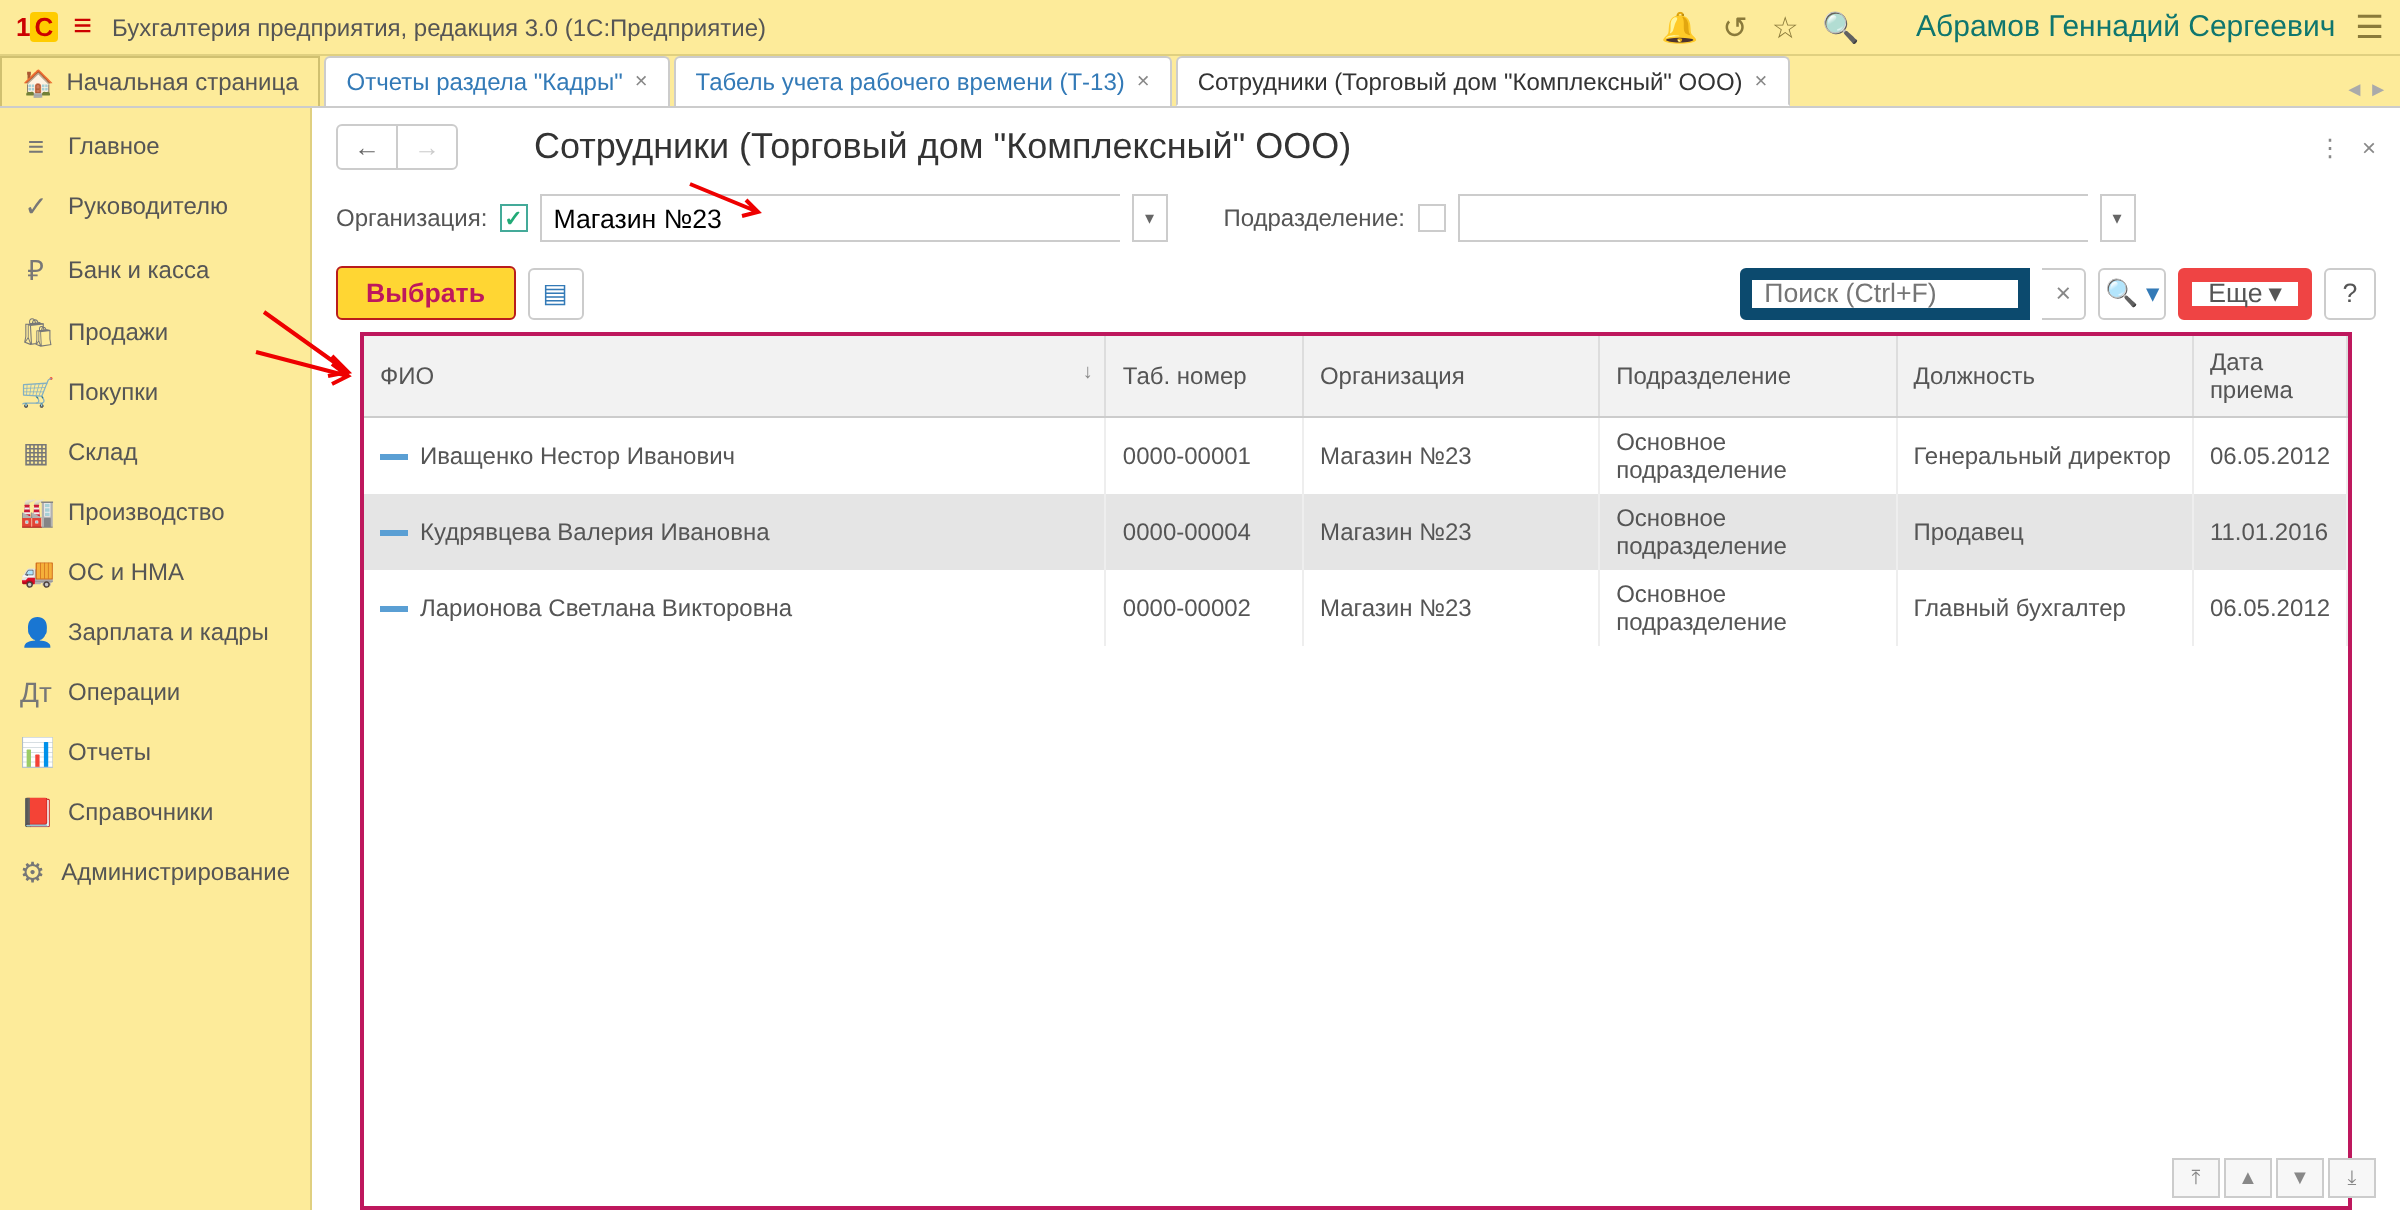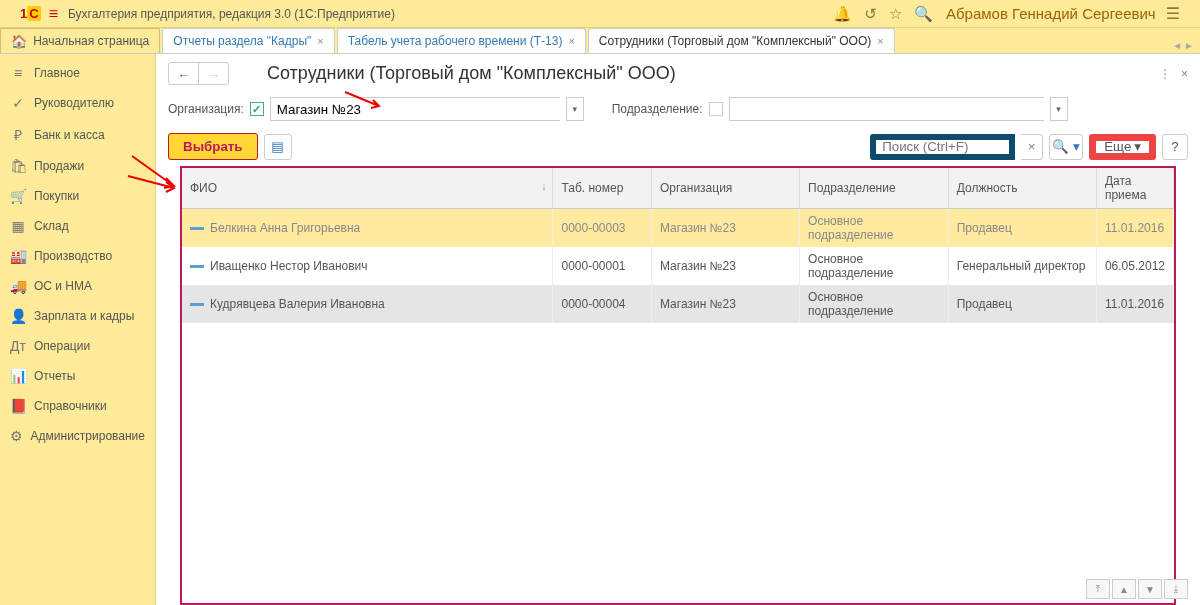--- a/index.html
+++ b/index.html
@@ -1,26 +1,26 @@
 <!DOCTYPE html>
 <html><head>
   <meta charset="utf-8">
   <style>
     * { box-sizing: border-box; margin: 0; padding: 0; }
     body { font-family: Arial, sans-serif; font-size: 12px; background: #fff; overflow: hidden; }
     
     
-    .top-bar { height: 28px; background: #fdeb9a; display: flex; align-items: center; padding: 0 20px; border-bottom: 1px solid #e0d080; }
+    .top-bar { height: 28px; background: #fdeb9a; display: flex; align-items: center; padding: 0 8px; border-bottom: 1px solid #e0d080; }
     .logo-1c { font-weight: bold; color: #c00; font-size: 13px; margin-right: 8px; }
     .logo-1c .logo-e { background: #ffcc00; color: #c00; display: inline-block; padding: 0 2px; border-radius: 2px; }
     .hamburger { color: #c00; font-size: 16px; margin-right: 10px; cursor: pointer; }
     .app-title { color: #555; font-size: 12px; flex: 1; }
     .top-icons { display: flex; gap: 12px; align-items: center; color: #8a7a3a; }
     .top-icons span { cursor: pointer; font-size: 15px; }
-    .user-name { color: #a16207; font-size: 12px; margin-left: 1px; }
+    .user-name { color: #0f766e; font-size: 12px; margin-left: 16px; }
     .sidebar-toggle { color: #8a7a3a; font-size: 16px; margin-left: 10px; cursor: pointer; }
     
     
     .tabs-row { height: 26px; background: #fdeb9a; display: flex; align-items: flex-end; border-bottom: 1px solid #ccc; }
     .home-tab { background: #fdeb9a; border: 1px solid #d0c070; border-bottom: none; padding: 4px 10px; display: flex; align-items: center; gap: 6px; color: #555; cursor: pointer; height: 25px; }
     .home-tab .home-icon { font-size: 13px; }
     .tab { background: #fff; border: 1px solid #ccc; border-bottom: none; padding: 4px 10px; margin-left: 2px; display: flex; align-items: center; gap: 6px; color: #337ab7; cursor: pointer; height: 25px; border-radius: 3px 3px 0 0; }
     .tab.active { border-bottom: 1px solid #fff; position: relative; z-index: 2; color: #333; }
     .tab-close { color: #888; font-size: 11px; cursor: pointer; }
     .tabs-right { margin-left: auto; display: flex; gap: 2px; padding-right: 6px; padding-bottom: 2px; }
@@ -224,44 +224,44 @@
           <tr>
             <th style="width:380px;"><span>ФИО</span><span class="sort-icon">↓</span></th>
             <th style="width:100px;">Таб. номер</th>
             <th style="width:150px;">Организация</th>
             <th style="width:150px;">Подразделение</th>
             <th style="width:150px;">Должность</th>
             <th>Дата приема</th>
           </tr>
         </thead>
         <tbody>
-          <tr class="selected">
-            <td><span class="row-icon"></span><span>Белкина Анна Григорьевна</span></td>
-            <td>0000-00003</td>
-            <td>Магазин №23</td>
-            <td>Основное подразделение</td>
-            <td>Продавец</td>
-            <td>11.01.2016</td>
-          </tr>
           <tr>
             <td><span class="row-icon"></span><span>Иващенко Нестор Иванович</span></td>
             <td>0000-00001</td>
             <td>Магазин №23</td>
             <td>Основное подразделение</td>
             <td>Генеральный директор</td>
             <td>06.05.2012</td>
           </tr>
           <tr class="striped">
             <td><span class="row-icon"></span><span>Кудрявцева Валерия Ивановна</span></td>
             <td>0000-00004</td>
             <td>Магазин №23</td>
             <td>Основное подразделение</td>
             <td>Продавец</td>
             <td>11.01.2016</td>
           </tr>
+          <tr>
+            <td><span class="row-icon"></span><span>Ларионова Светлана Викторовна</span></td>
+            <td>0000-00002</td>
+            <td>Магазин №23</td>
+            <td>Основное подразделение</td>
+            <td>Главный бухгалтер</td>
+            <td>06.05.2012</td>
+          </tr>
         </tbody>
       </table>
     </div>
 
     <div class="arrow" style="left:187px; top:36px;">
       <svg width="42" height="22">
           <path d="M2 2 L36 16 M30 10 L36 16 L28 18" stroke="#e00" stroke-width="2" fill="none"></path>
         </svg>
     </div>
     <div class="arrow" style="left:-26px; top:100px;">

